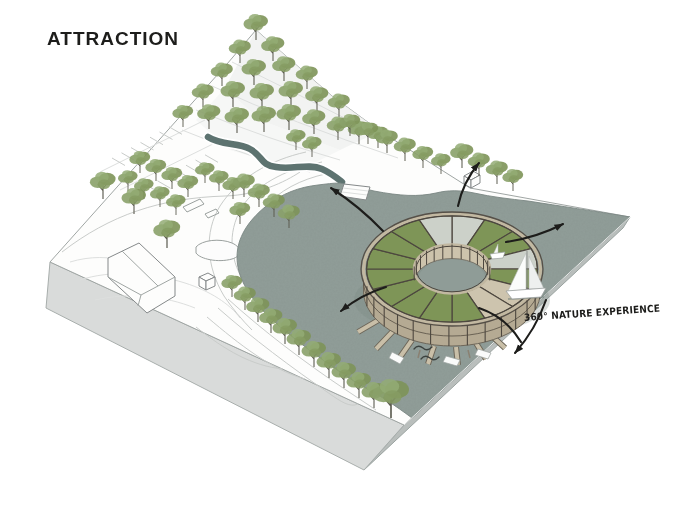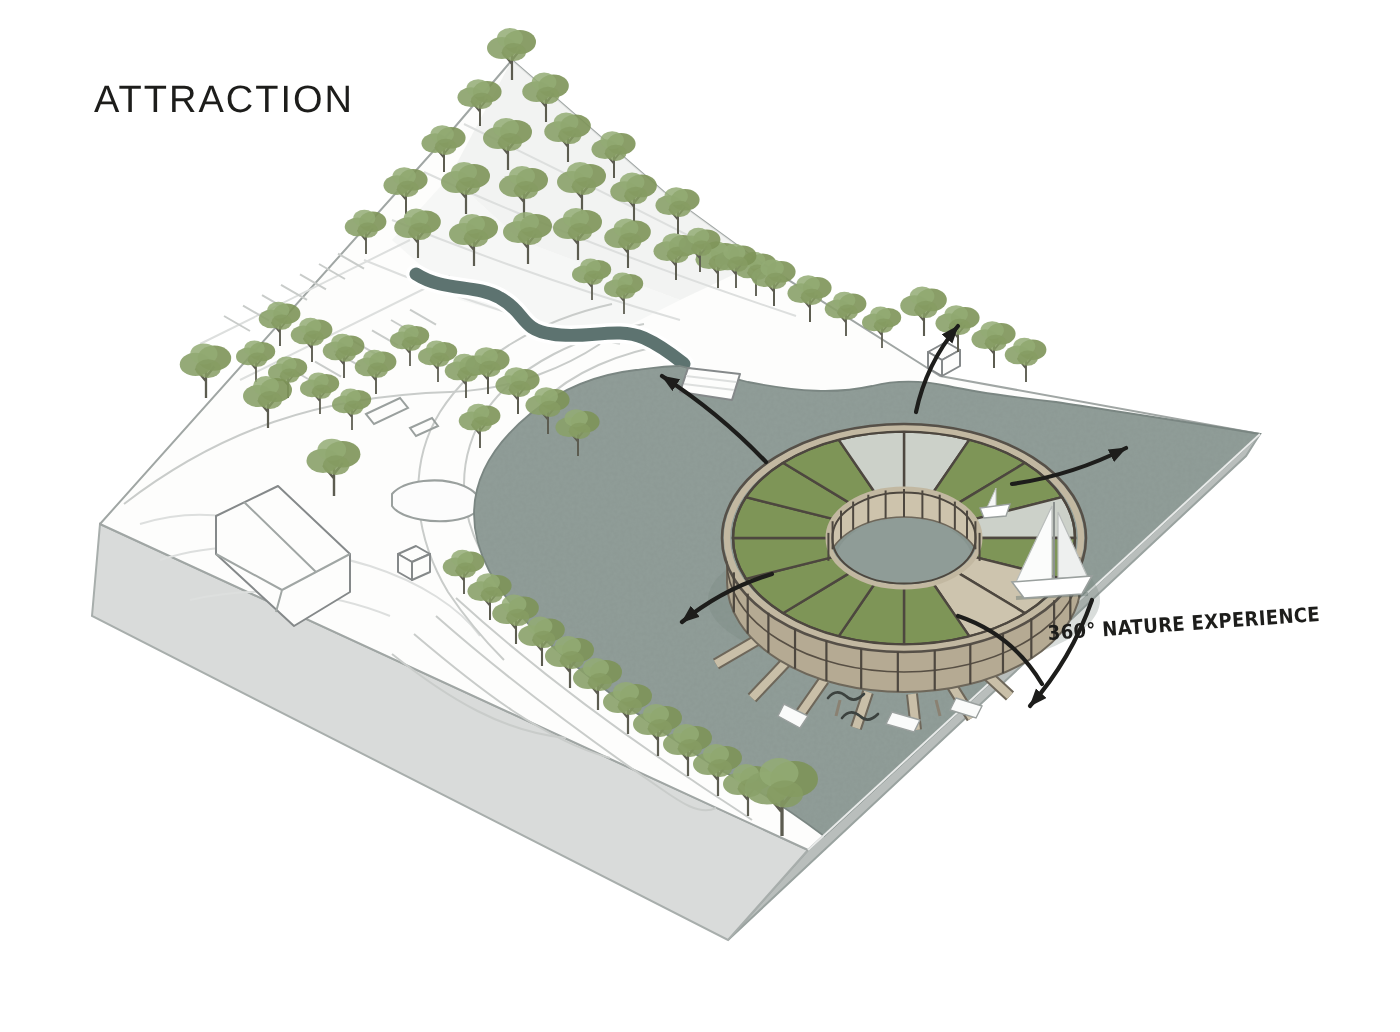--- a/index.html
+++ b/index.html
@@ -1,20 +1,20 @@
 <!DOCTYPE html>
 <html style="--ink: #1d1d1b; --water: #919e99; --waterEdge: #7b8783; --cliffLight: #d9dbda; --cliffDark: #b9bebc; --line: #9aa09e; --roofGreen: #7e9557; --glassPanel: #ccd1c9; --deckTan: #cdc4ae; --fasciaTan: #c2b8a1; --wallTan: #b5aa93; --frame: #4d473f; --pierTan: #c9bfa8; --trunk: #5c5c50; --foliage: #7d9458;"><head>
 <meta charset="utf-8">
 <style>
   html,body{margin:0;padding:0;background:#ffffff;}
   .canvas{position:relative;width:700px;height:516px;background:#ffffff;overflow:hidden;
           font-family:"Liberation Sans",sans-serif;}
   .canvas svg{position:absolute;left:0;top:0;}
-  .title{position:absolute;left:47px;top:28px;font-size:19px;font-weight:normal;
-         letter-spacing:1px;color:var(--ink,#1d1d1b);margin-top:12px;}
+  .title{position:absolute;left:47px;top:28px;font-size:19px;font-weight:bold;
+         letter-spacing:1px;color:var(--ink,#1d1d1b);}
   .annotation{position:absolute;left:524px;top:312px;font-size:10px;font-weight:bold;
          letter-spacing:.2px;color:var(--ink,#1d1d1b);white-space:nowrap;
          transform:rotate(-4deg) scaleX(.9);transform-origin:left center;
          font-family:"DejaVu Sans",sans-serif;}
   .outline{fill:none;stroke:#a0a6a4;stroke-width:1;}
   .contour{fill:none;stroke:#c9ccca;stroke-width:1;}
   .faint{fill:none;stroke:#dddfde;stroke-width:1;}
   .sketch{fill:#fdfdfc;stroke:#85898a;stroke-width:1;stroke-linejoin:round;}
 </style>
 </head>

